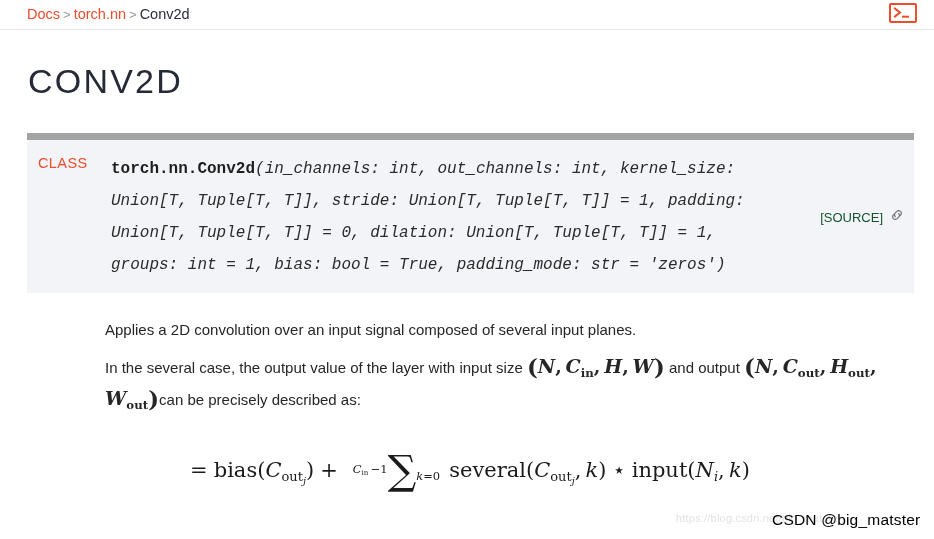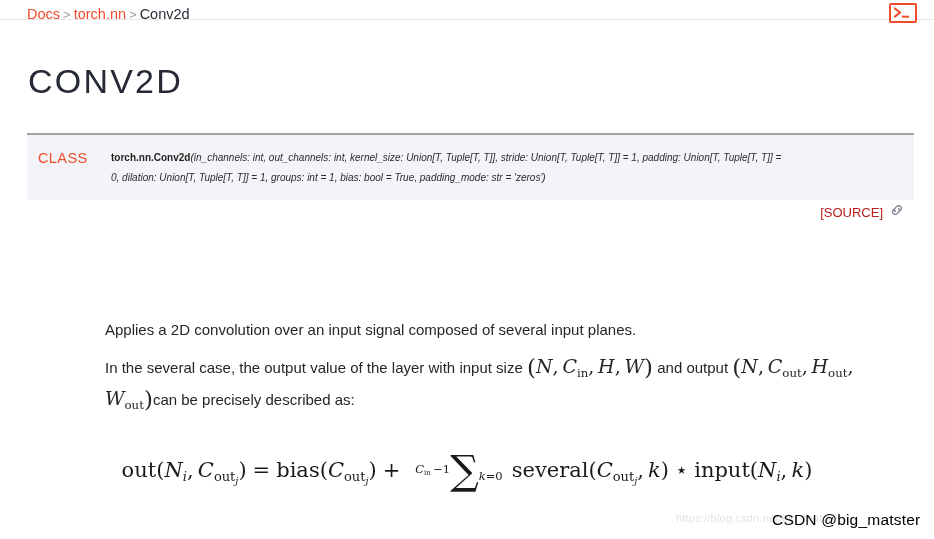--- a/index.html
+++ b/index.html
@@ -12,21 +12,21 @@
     background: #ffffff;
     font-family: "Liberation Sans", sans-serif;
     color: #262626;
     overflow: hidden;
     position: relative;
   }
 
   
   .header {
     position: relative;
-    height: 20px;
+    height: 30px;
     border-bottom: 1px solid #e8e8e8;
     box-sizing: border-box;
     text-align: right;
   }
   .breadcrumb {
     position: absolute;
     left: 27px;
     top: 4px;
     font-size: 14.5px;
     line-height: 20px;
@@ -72,61 +72,61 @@
   }
 
   
   .sig-block {
     position: absolute;
     left: 27px;
     top: 133px;
     width: 887px;
     box-sizing: border-box;
     background: #f3f4f7;
-    border-top: 2px solid #a3a3a3;
+    border-top: 7px solid #a3a3a3;
     padding: 13px 0 12px 0;
   }
   .sig-row {
     position: relative;
     padding-left: 11px;
     padding-right: 10px;
   }
   .sig-class {
     position: absolute;
     left: 11px;
     top: 2px;
     color: #ee4c2c;
     font-family: "Liberation Sans", sans-serif;
     font-size: 14.5px;
     letter-spacing: .4px;
   }
   .sig-code {
     margin-left: 73px;
     margin-right: 120px;
-    font-family: Liberation Sans, sans-serif;
-    font-size: 10px;
-    line-height: 20px;
+    font-family: Liberation Mono, monospace;
+    font-size: 16px;
+    line-height: 32px;
     color: #2b2b2b;
     white-space: pre-wrap;
     word-break: break-word;
   }
   .sig-code .nm { font-weight: bold; color: #1f1f1f; }
   .sig-code .params { font-style: italic; }
 
   .src-wrap {
     position: absolute;
     right: 9px;
     top: 54px;
     display: flex;
     align-items: center;
     gap: 6px;
     white-space: nowrap;
   }
   .src-link {
-    color: #b91c1c;
+    color: #14532d;
     font-size: 13px;
     text-decoration: none;
     font-family: "Liberation Sans", sans-serif;
   }
   .anchor-icon { display: block; }
 
   
   .body-area {
     position: absolute;
     left: 105px;
@@ -138,20 +138,21 @@
     line-height: 31px;
     color: #262626;
     margin: 0 0 6px 0;
   }
 
   
   .m {
     font-family: "DejaVu Serif", "Liberation Serif", serif;
     font-style: italic;
     font-size: 19px;
+    font-weight: bold;
   }
   .m .up { font-style: normal; }
   .m .paren {
     font-style: normal;
     font-size: 23px;
     vertical-align: -2px;
   }
   sub.sb {
     font-size: 0.62em;
     font-style: normal;
@@ -271,21 +272,20 @@
   <p class="para">
     <span>In the several case, the output value of the layer with input size</span>
     <span class="m"><span class="paren">(</span><span>N</span><span class="up">, </span><span>C</span><sub class="sb"><span class="up">in</span></sub><span class="up">, </span><span>H</span><span class="up">, </span><span>W</span><span class="paren">)</span></span>
     <span>and output</span>
     <span class="m"><span class="paren">(</span><span>N</span><span class="up">, </span><span>C</span><sub class="sb"><span class="up">out</span></sub><span class="up">, </span><span>H</span><sub class="sb"><span class="up">out</span></sub><span class="up">, </span><span>W</span><sub class="sb"><span class="up">out</span></sub><span class="paren">)</span></span><span>can be precisely described as:</span>
   </p>
 </div>
 
 <div class="eq">
   <span class="eq-inner">
-    <span class="eq-fn"><span>out</span>(<span class="eq-part">N</span><sub class="sb"><span class="it" style="font-style:italic">i</span></sub>, <span class="eq-part">C</span><sub class="sb">out<sub class="sb2">j</sub></sub>)</span>
       <span class="eq-op">=</span>
       <span class="eq-fn"><span>bias</span>(<span class="eq-part">C</span><sub class="sb">out<sub class="sb2">j</sub></sub>)</span>
       <span class="eq-op">+</span>
       <span class="sum-stack">
         <span class="sum-lim sum-top"><span class="it">C</span><sub class="sb">in</sub> −1</span>
         <span class="sum-sym">∑</span>
         <span class="sum-lim sum-bot"><span class="it">k</span>=0</span>
       </span>
       <span class="eq-fn"><span>several</span>(<span class="eq-part">C</span><sub class="sb">out<sub class="sb2">j</sub></sub>, <span class="eq-part">k</span>)</span>
       <span class="eq-op">⋆</span>

